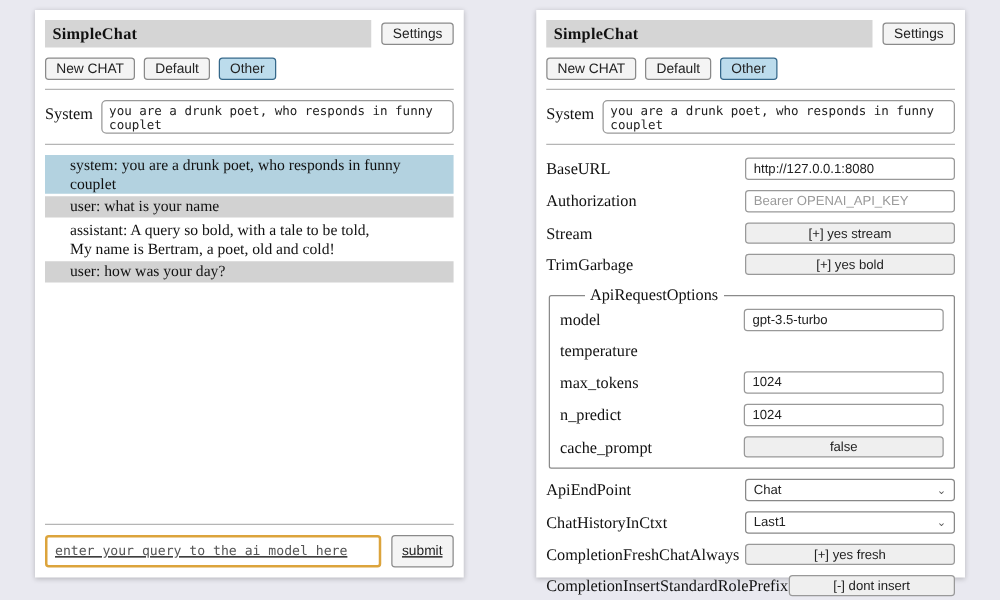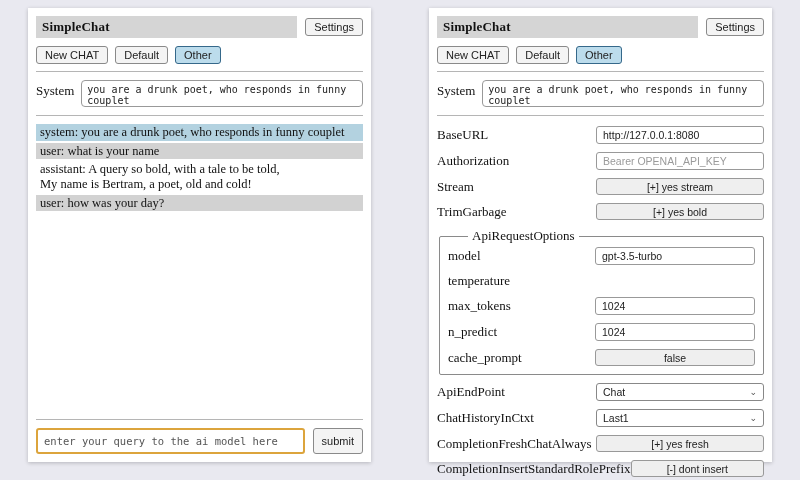--- a/index.html
+++ b/index.html
@@ -33,21 +33,21 @@
   .system-row .lbl { padding-top:3px; }
   .system-ta {
     flex:1; height:27px; resize:none;
     font-family:"DejaVu Sans Mono", monospace; font-size:10px;
     border:1px solid #999; border-radius:4px; padding:3px 5px; color:#222;
     outline:none; overflow:hidden;
   }
   
   .chat-log { flex:1; overflow:hidden; margin-top:1px; }
   .msg {
-    font-size:12.5px; line-height:1.17; padding:1px 4px; margin-bottom:2px;
+    font-size:12.5px; line-height:1.17; padding:1px 20px; margin-bottom:2px;
     white-space:pre-line; color:#111;
   }
   .msg.system { background:#b3d2e0; }
   .msg.user { background:#d2d2d2; }
   .msg.assistant { background:#ffffff; }
   
   .settings-body { flex:1; margin-top:3px; }
   .srow { display:flex; align-items:center; justify-content:space-between; margin-bottom:8px; }
   .slbl { font-size:13px; color:#111; }
   .sctl { width:168px; }
@@ -71,21 +71,21 @@
   .chev { font-size:9px; color:#555; line-height:1; }
   fieldset.api-opts {
     border:1px solid #8a8a8a; border-radius:2px;
     margin:0 0 8px 2px; padding:3px 8px 0;
   }
   fieldset.api-opts legend { font-size:13px; padding:0 4px; margin-left:20px; color:#111; }
   fieldset.api-opts .srow { margin-bottom:8px; }
   fieldset.api-opts .sctl { width:160px; }
   
   .footer-hr { margin-top:auto; }
-  .query-row { display:flex; gap:8px; align-items:stretch; margin-top:1px; }
+  .query-row { display:flex; gap:8px; align-items:stretch; margin-top:1px;text-decoration:underline; }
   .query-input {
     flex:1; font-family:"DejaVu Sans Mono", monospace; font-size:10.5px;
     border:1px solid #999; border-radius:3px; padding:4px 6px; height:26px;
     color:#333; outline:none;
   }
   .query-input::placeholder { color:#555; }
   .query-input.focused { border:2px solid #dca43c; }
   .btn.submit { padding:2px 8px; font-size:11px; }
 </style>
 </head>

